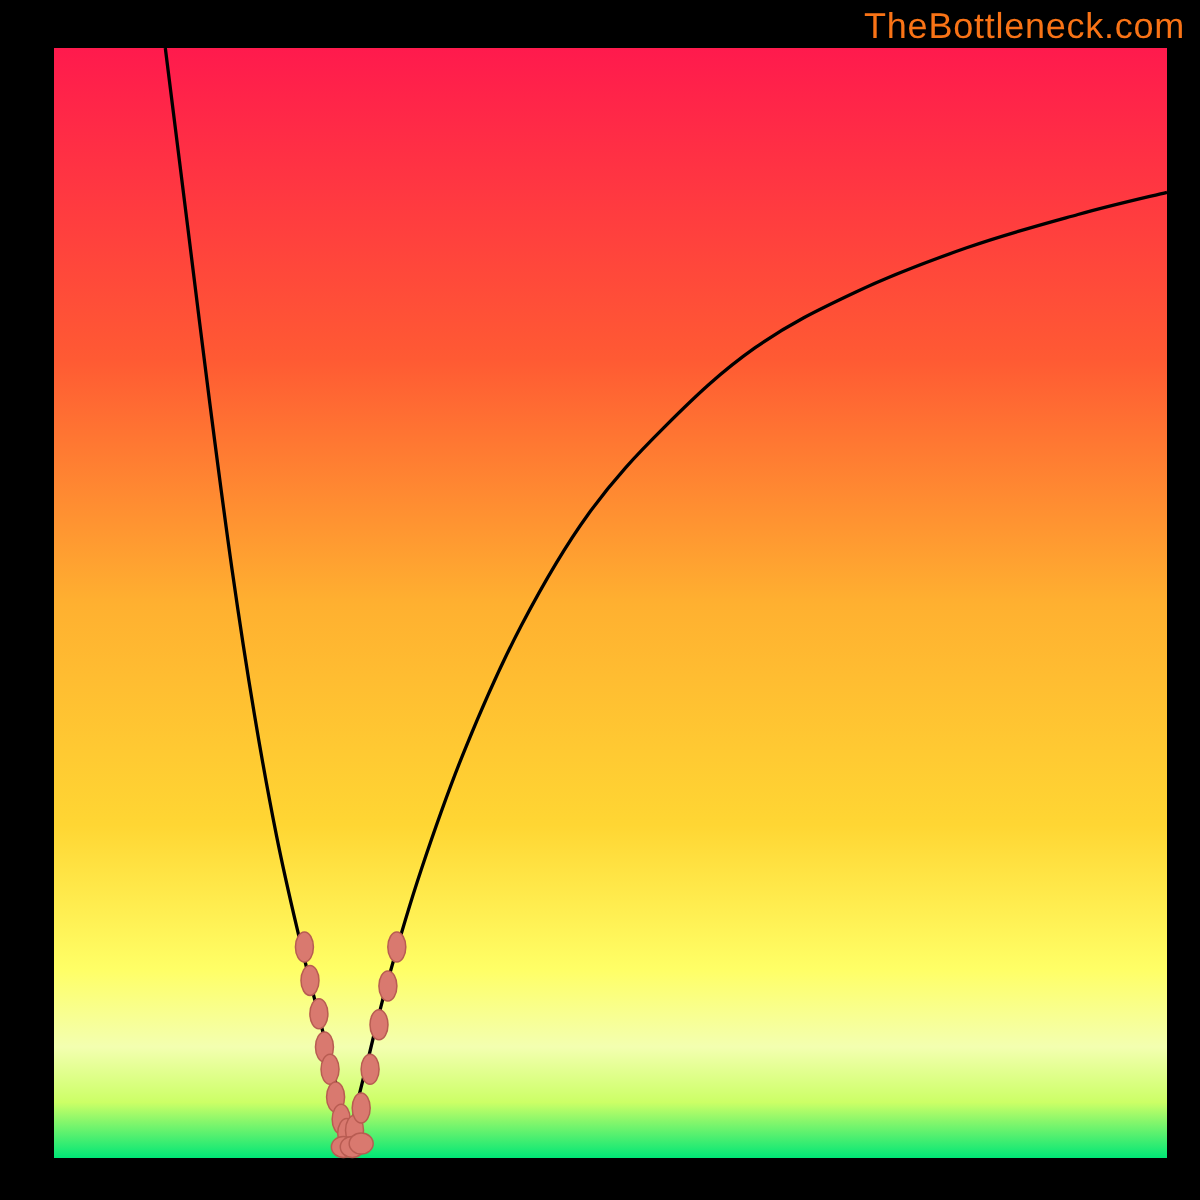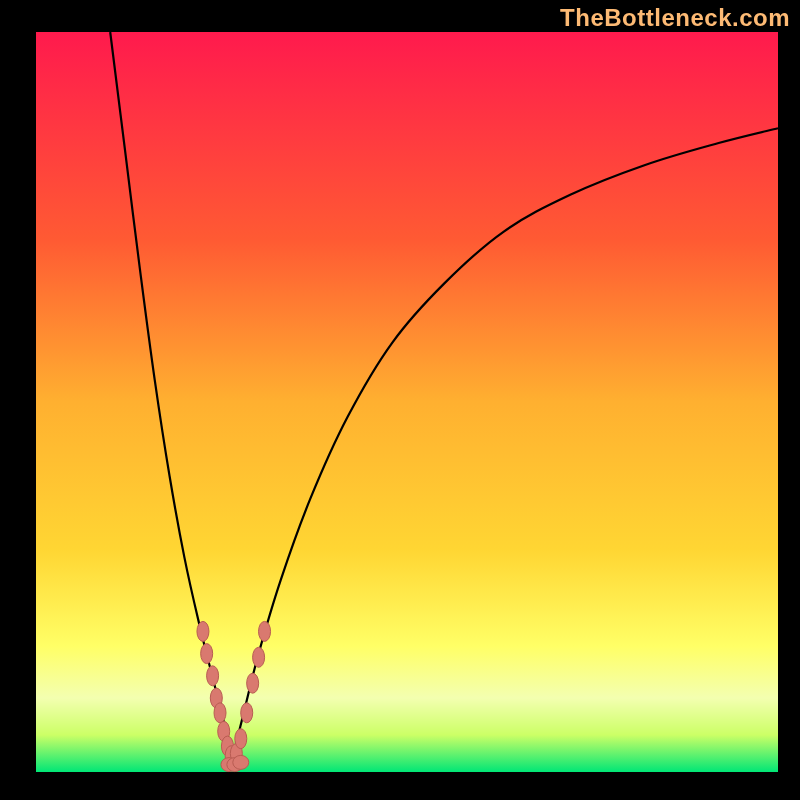--- a/index.html
+++ b/index.html
@@ -14,23 +14,23 @@
   .outer {
     width: 800px;
     height: 800px;
     background: #000;
     position: relative;
   }
   .watermark {
     position: absolute;
     top: 4px;
     right: 10px;
-    color: #fdba74;
+    color: #f97316;
     font-size: 24px;
-    font-weight: 700;
+    font-weight: 400;
     letter-spacing: 0.5px;
     z-index: 10;
   }
   svg {
     display: block;
   }
 </style>
 </head>
 <body>
 <div class="outer">

